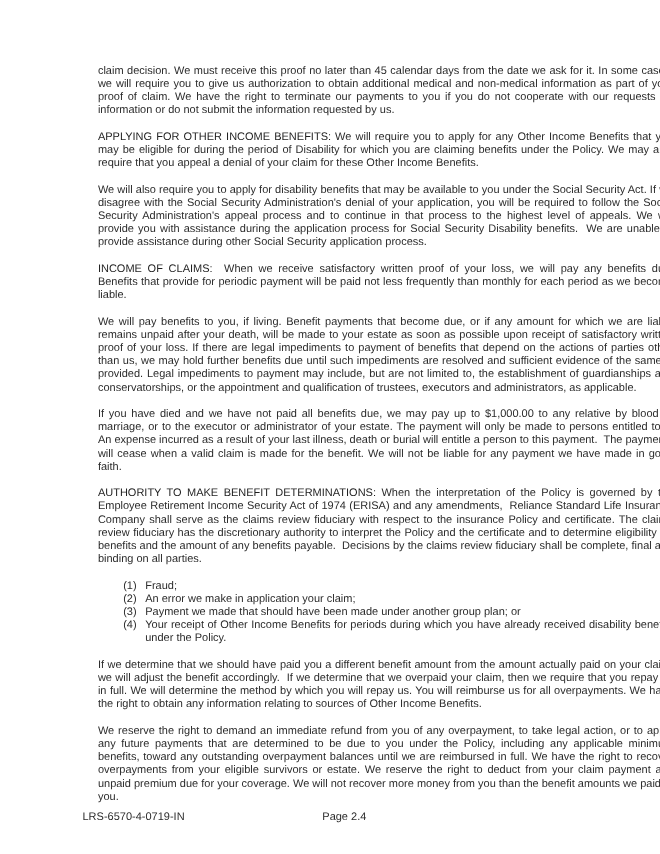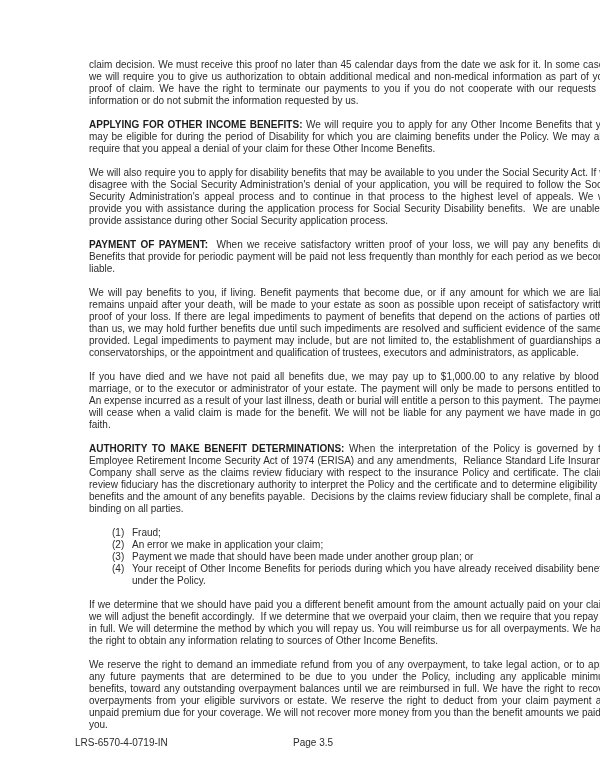--- a/index.html
+++ b/index.html
@@ -20,21 +20,21 @@
     color: #2b2b2b;
     overflow: hidden;
     margin-left: 43px;
   }
   p.para {
     margin: 0 0 12px 0;
     text-align: justify;
     white-space: pre-wrap;
   }
   .h {
-    font-weight: bold;
+    font-weight: normal;
     color: #1d1d1d;
   }
   .list {
     margin: 0 0 12px 0;
     padding-left: 23px;
   }
   .li {
     display: flex;
   }
   .li .num {
@@ -62,21 +62,21 @@
 <body>
 
 <div class="page">
 
   <p class="para">claim decision. We must receive this proof no later than 45 calendar days from the date we ask for it. In some cases, we will require you to give us authorization to obtain additional medical and non-medical information as part of your proof of claim. We have the right to terminate our payments to you if you do not cooperate with our requests for information or do not submit the information requested by us.</p>
 
   <p class="para"><span class="h">APPLYING FOR OTHER INCOME BENEFITS:</span><span> We will require you to apply for any Other Income Benefits that you may be eligible for during the period of Disability for which you are claiming benefits under the Policy. We may also require that you appeal a denial of your claim for these Other Income Benefits.</span></p>
 
   <p class="para">We will also require you to apply for disability benefits that may be available to you under the Social Security Act. If we disagree with the Social Security Administration's denial of your application, you will be required to follow the Social Security Administration's appeal process and to continue in that process to the highest level of appeals. We will provide you with assistance during the application process for Social Security Disability benefits.  We are unable to provide assistance during other Social Security application process.</p>
 
-  <p class="para"><span class="h">PAYMENT OF PAYMENT:</span><span>  When we receive satisfactory written proof of your loss, we will pay any benefits due.   Benefits that provide for periodic payment will be paid not less frequently than monthly for each period as we become liable.</span></p>
+  <p class="para"><span class="h">INCOME OF CLAIMS:</span><span>  When we receive satisfactory written proof of your loss, we will pay any benefits due.   Benefits that provide for periodic payment will be paid not less frequently than monthly for each period as we become liable.</span></p>
 
   <p class="para">We will pay benefits to you, if living. Benefit payments that become due, or if any amount for which we are liable remains unpaid after your death, will be made to your estate as soon as possible upon receipt of satisfactory written proof of your loss. If there are legal impediments to payment of benefits that depend on the actions of parties other than us, we may hold further benefits due until such impediments are resolved and sufficient evidence of the same is provided. Legal impediments to payment may include, but are not limited to, the establishment of guardianships and conservatorships, or the appointment and qualification of trustees, executors and administrators, as applicable.</p>
 
   <p class="para">If you have died and we have not paid all benefits due, we may pay up to $1,000.00 to any relative by blood or marriage, or to the executor or administrator of your estate. The payment will only be made to persons entitled to it.  An expense incurred as a result of your last illness, death or burial will entitle a person to this payment.  The payments will cease when a valid claim is made for the benefit. We will not be liable for any payment we have made in good faith.</p>
 
 
   <p class="para"><span class="h">AUTHORITY TO MAKE BENEFIT DETERMINATIONS:</span><span> When the interpretation of the Policy is governed by the Employee Retirement Income Security Act of 1974 (ERISA) and any amendments,  Reliance Standard Life Insurance Company shall serve as the claims review fiduciary with respect to the insurance Policy and certificate. The claims review fiduciary has the discretionary authority to interpret the Policy and the certificate and to determine eligibility for benefits and the amount of any benefits payable.  Decisions by the claims review fiduciary shall be complete, final and binding on all parties.</span></p>
 
 
   <div class="list">
@@ -97,16 +97,16 @@
       <span class="txt">Your receipt of Other Income Benefits for periods during which you have already received disability benefits under the Policy.</span>
     </div>
   </div>
 
   <p class="para">If we determine that we should have paid you a different benefit amount from the amount actually paid on your claim, we will adjust the benefit accordingly.  If we determine that we overpaid your claim, then we require that you repay us in full. We will determine the method by which you will repay us. You will reimburse us for all overpayments. We have the right to obtain any information relating to sources of Other Income Benefits.</p>
 
   <p class="para">We reserve the right to demand an immediate refund from you of any overpayment, to take legal action, or to apply any future payments that are determined to be due to you under the Policy, including any applicable minimum benefits, toward any outstanding overpayment balances until we are reimbursed in full. We have the right to recover overpayments from your eligible survivors or estate. We reserve the right to deduct from your claim payment any unpaid premium due for your coverage. We will not recover more money from you than the benefit amounts we paid to you.</p>
 
   <div class="footer">
     <span class="doc-code">LRS-6570-4-0719-IN</span>
-    <span class="page-num">Page 3.5</span>
+    <span class="page-num">Page 2.4</span>
   </div>
 
 </div>
 
 </body></html>

